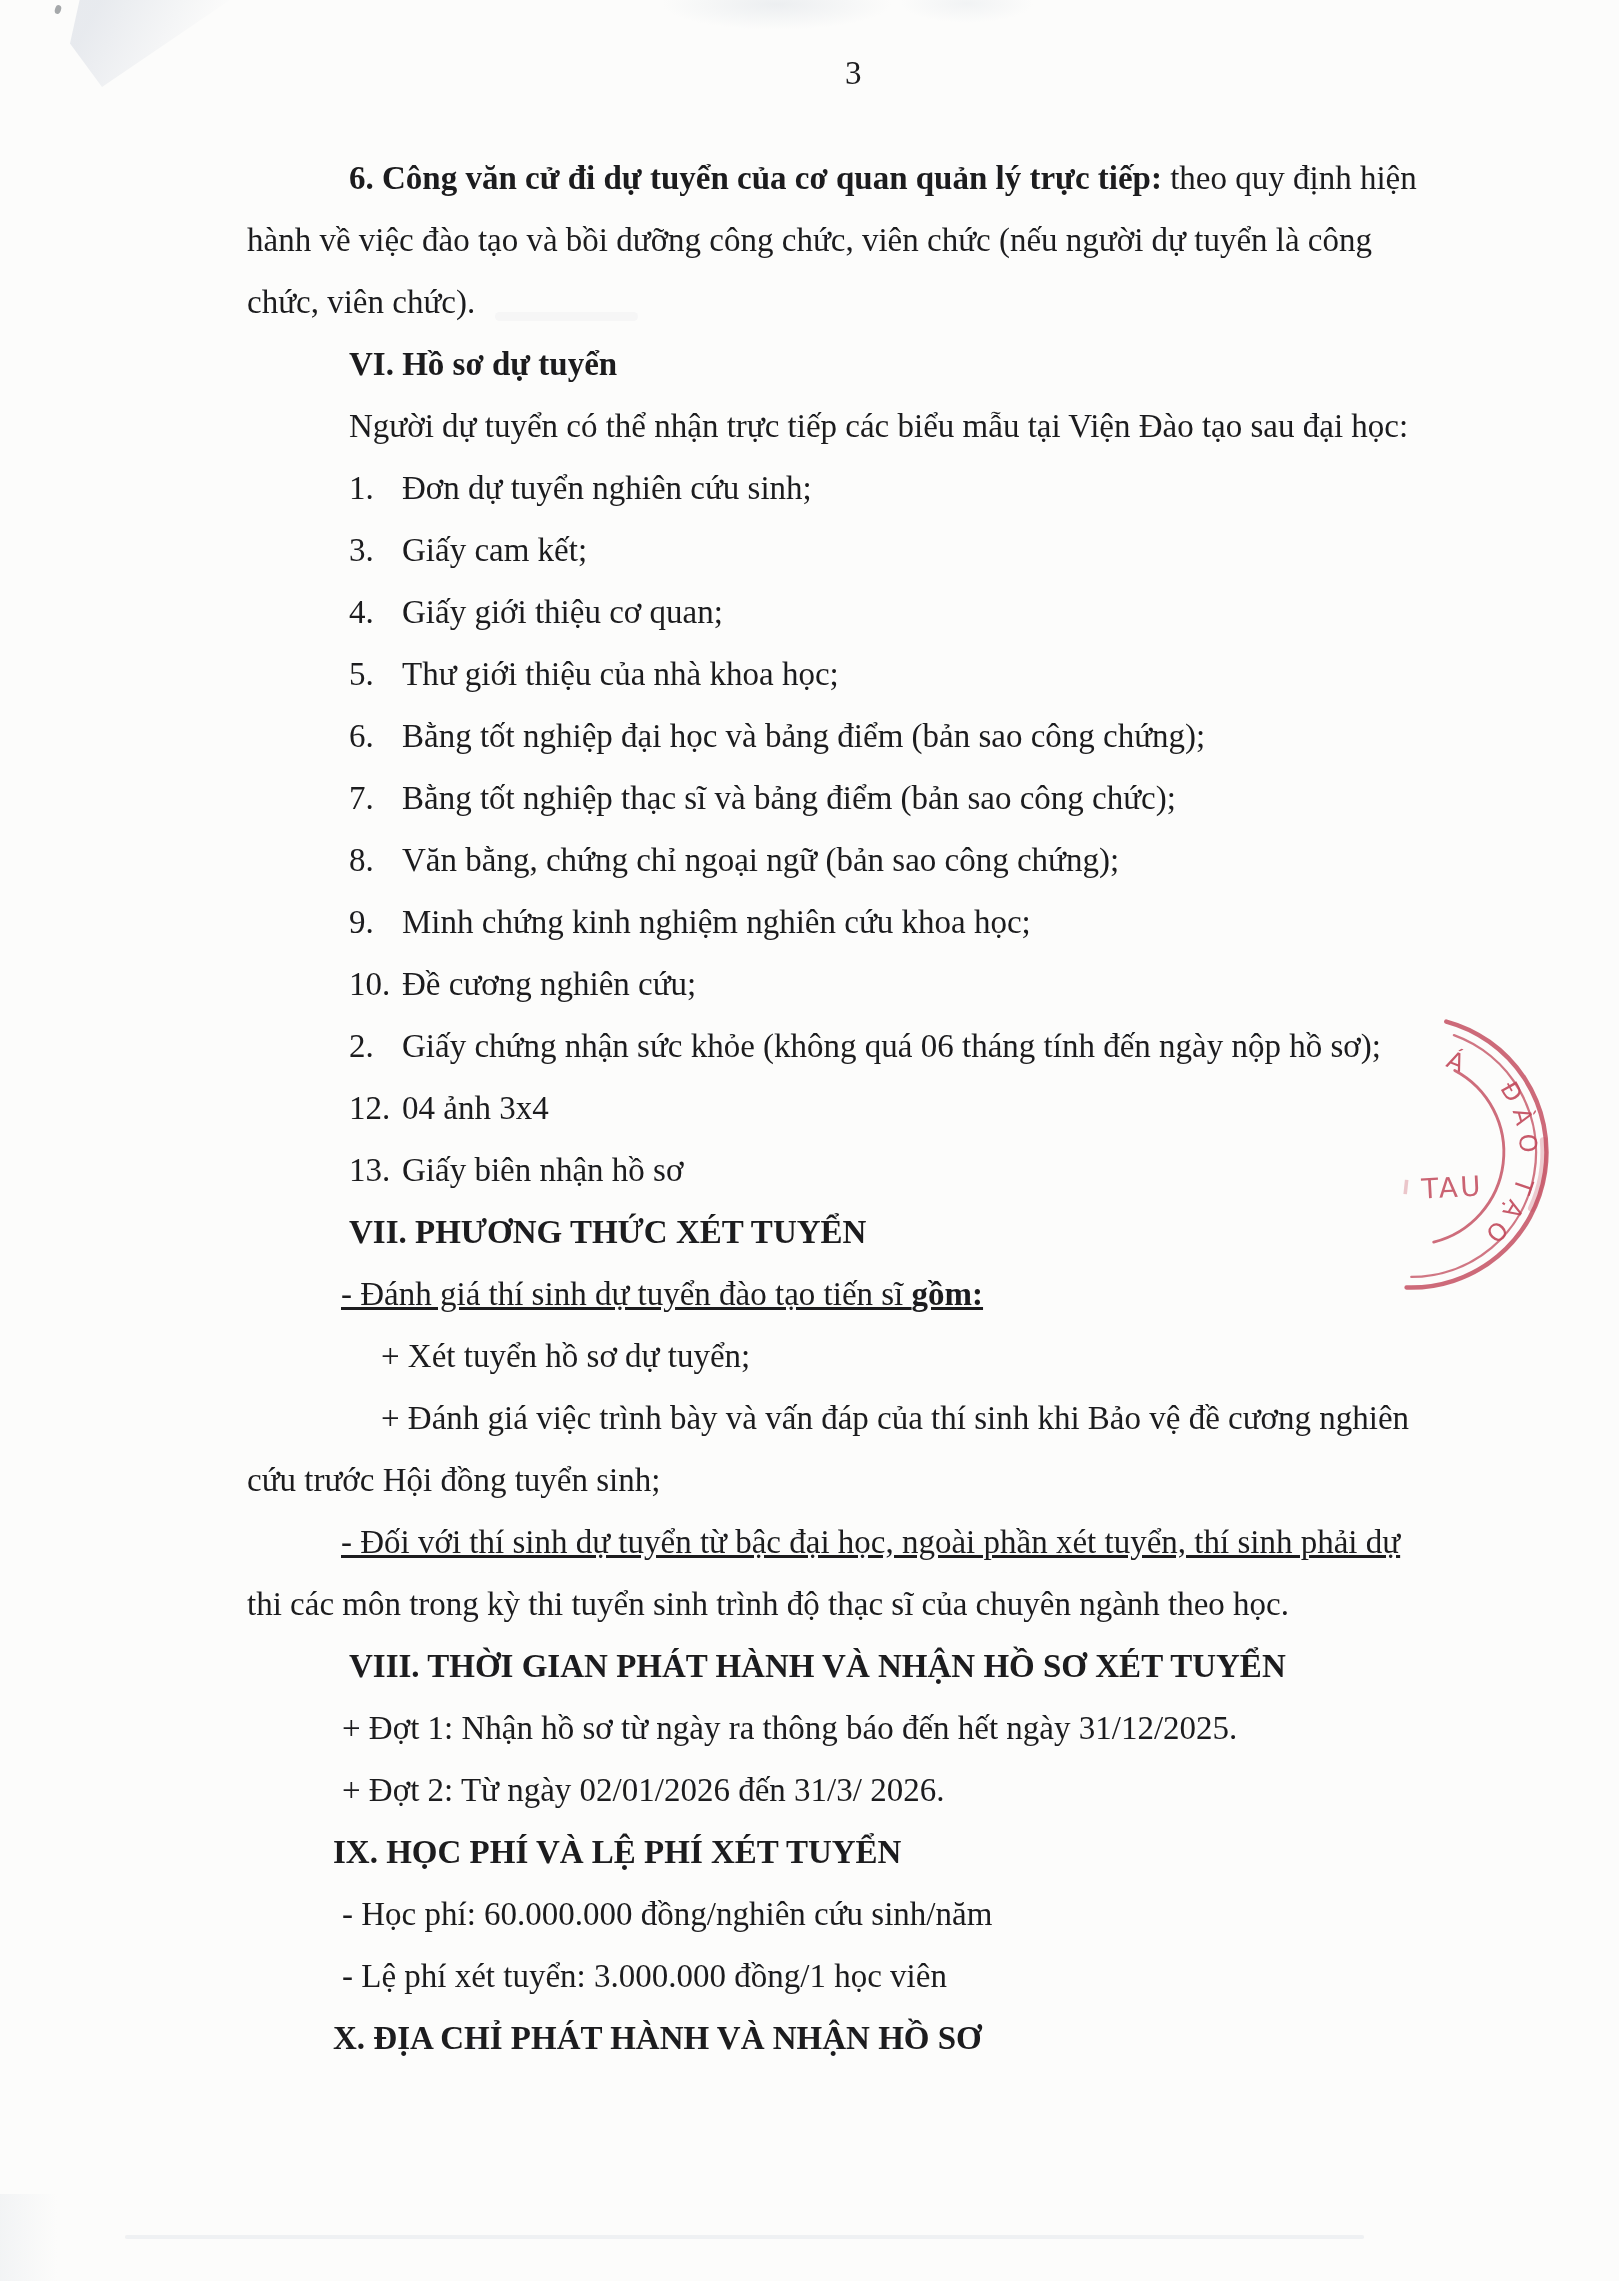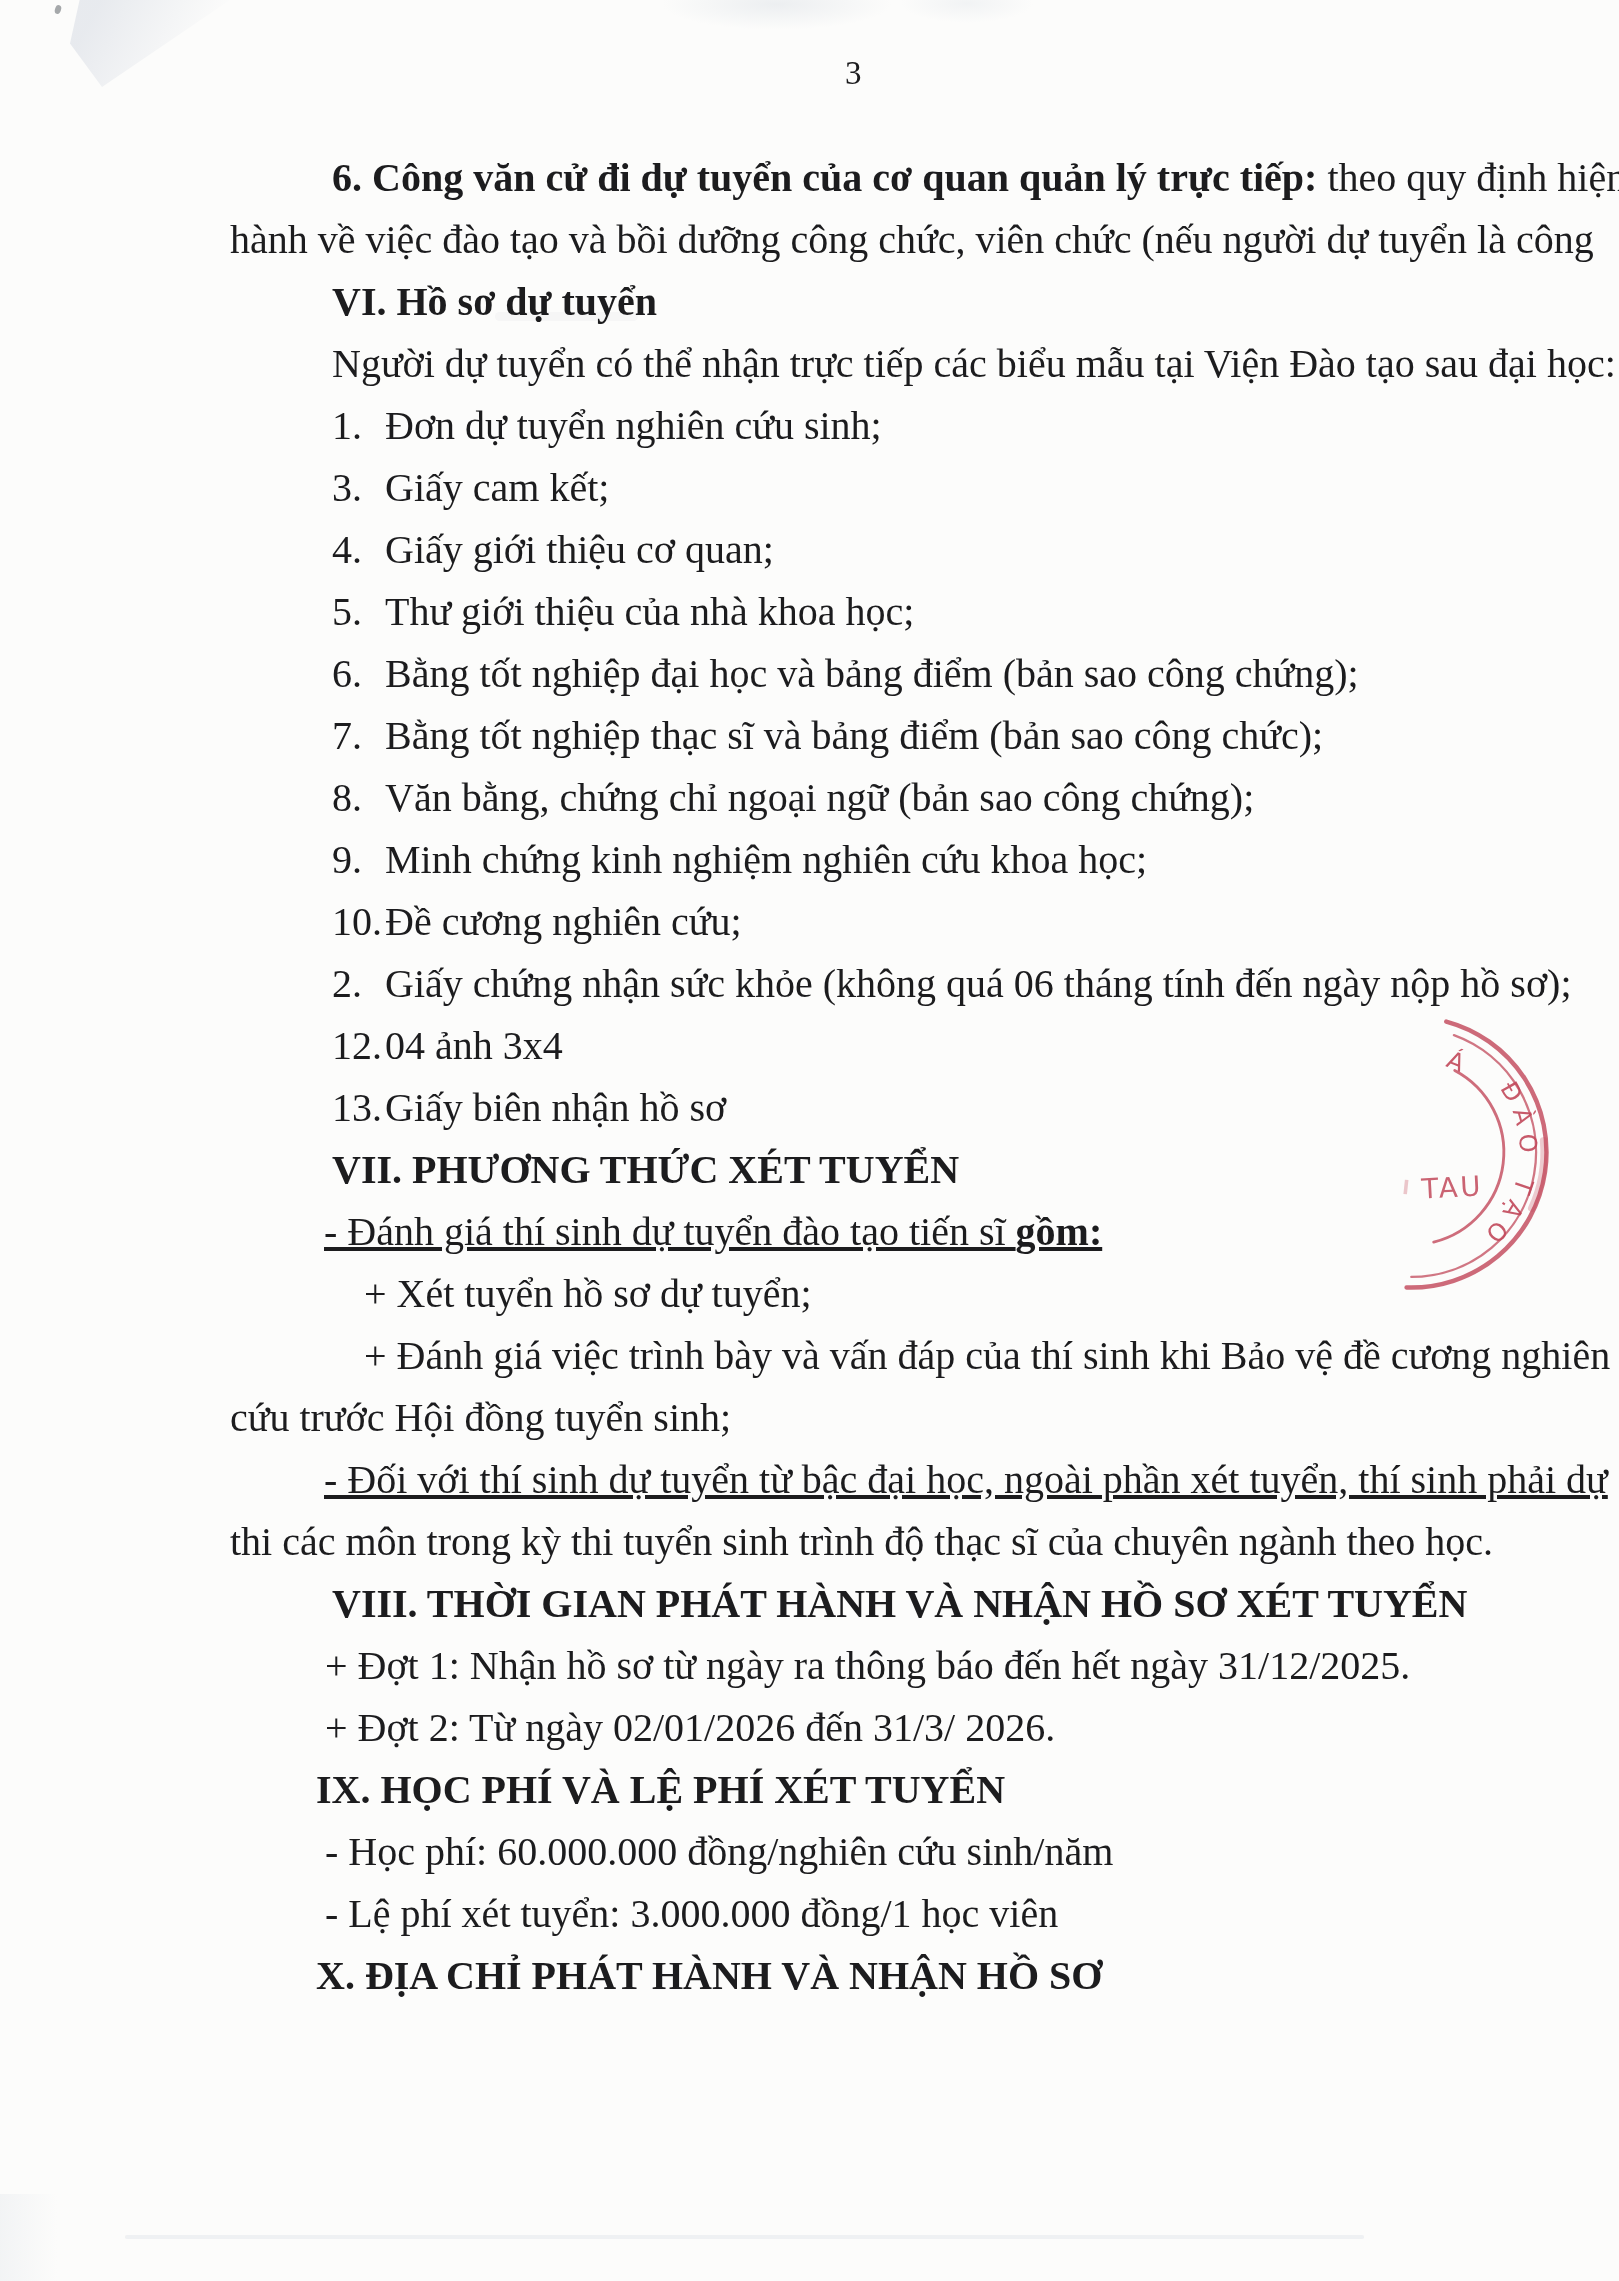--- a/index.html
+++ b/index.html
@@ -28,21 +28,21 @@
   .mid-speck{position:absolute;left:495px;top:312px;width:143px;height:9px;background:#f0f1f3;
     border-radius:4.5px;opacity:.55;}
   .bottom-streak{position:absolute;left:125px;top:2235px;width:1239px;height:3.6px;background:#eceef1;
     border-radius:1.8px;opacity:.85;}
   .bottom-corner{position:absolute;left:0;top:2194px;width:57px;height:87px;
     background:linear-gradient(to right,#eef0f2,rgba(252,252,251,0));opacity:.7;}
   
   .page-number{position:absolute;left:845px;top:55px;font-size:33px;}
   
   .content{position:absolute;left:230px;top:147px;width:1301px;}
-  .line{height:62px;line-height:62px;font-size:40px;white-space:nowrap;}
+  .line{height:62px;line-height:62px;font-size:33px;white-space:nowrap;margin-left:17px;}
   .b{font-weight:700;}
   .i114{padding-left:102px;}
   .i105{padding-left:94px;text-decoration:underline;}
   .i107{padding-left:95px;}
   .i150{padding-left:134px;}
   .i97{padding-left:86px;}
   .num{display:inline-block;min-width:53px;}
   
   .stamp{position:absolute;left:1265px;top:927px;}
   .stamp text{font-family:"DejaVu Sans","Liberation Sans",sans-serif;}
@@ -73,20 +73,21 @@
     </text>
     <text x="1596" y="1345" font-size="31" letter-spacing="3" fill="#c2495b" opacity="0.85" transform="rotate(-3 1596 1345)">TAU</text>
     <rect x="1576" y="1324" width="4" height="16" fill="#c2495b" opacity="0.3" transform="rotate(6 1578 1332)"></rect>
     <text x="1622" y="1196" font-size="27" fill="#c2495b" opacity="0.9" transform="rotate(22 1622 1196)">Á</text>
   </svg>
 
   <div class="content">
 
     <div class="line i114"><span class="b">6. Công văn cử đi dự tuyển của cơ quan quản lý trực tiếp:</span><span> theo quy định hiện</span></div>
     <div class="line">hành về việc đào tạo và bồi dưỡng công chức, viên chức (nếu người dự tuyển là công</div>
+    <div class="line">chức, viên chức).</div>
 
     <div class="line i114 b">VI. Hồ sơ dự tuyển</div>
     <div class="line i114">Người dự tuyển có thể nhận trực tiếp các biểu mẫu tại Viện Đào tạo sau đại học:</div>
 
     <div class="line i114"><span class="num">1.</span><span>Đơn dự tuyển nghiên cứu sinh;</span></div>
     <div class="line i114"><span class="num">3.</span><span>Giấy cam kết;</span></div>
     <div class="line i114"><span class="num">4.</span><span>Giấy giới thiệu cơ quan;</span></div>
     <div class="line i114"><span class="num">5.</span><span>Thư giới thiệu của nhà khoa học;</span></div>
     <div class="line i114"><span class="num">6.</span><span>Bằng tốt nghiệp đại học và bảng điểm (bản sao công chứng);</span></div>
     <div class="line i114"><span class="num">7.</span><span>Bằng tốt nghiệp thạc sĩ và bảng điểm (bản sao công chức);</span></div>

